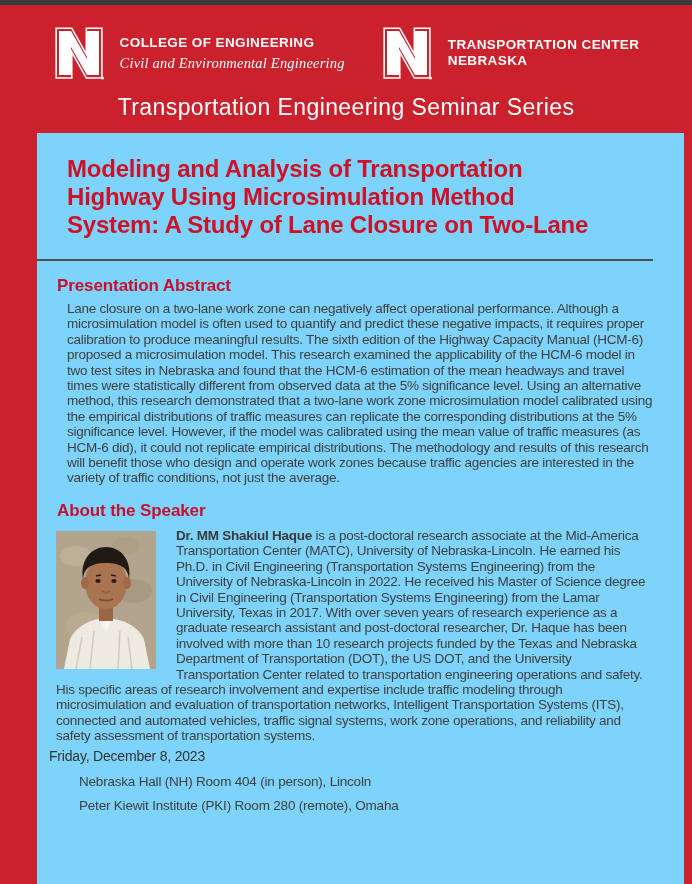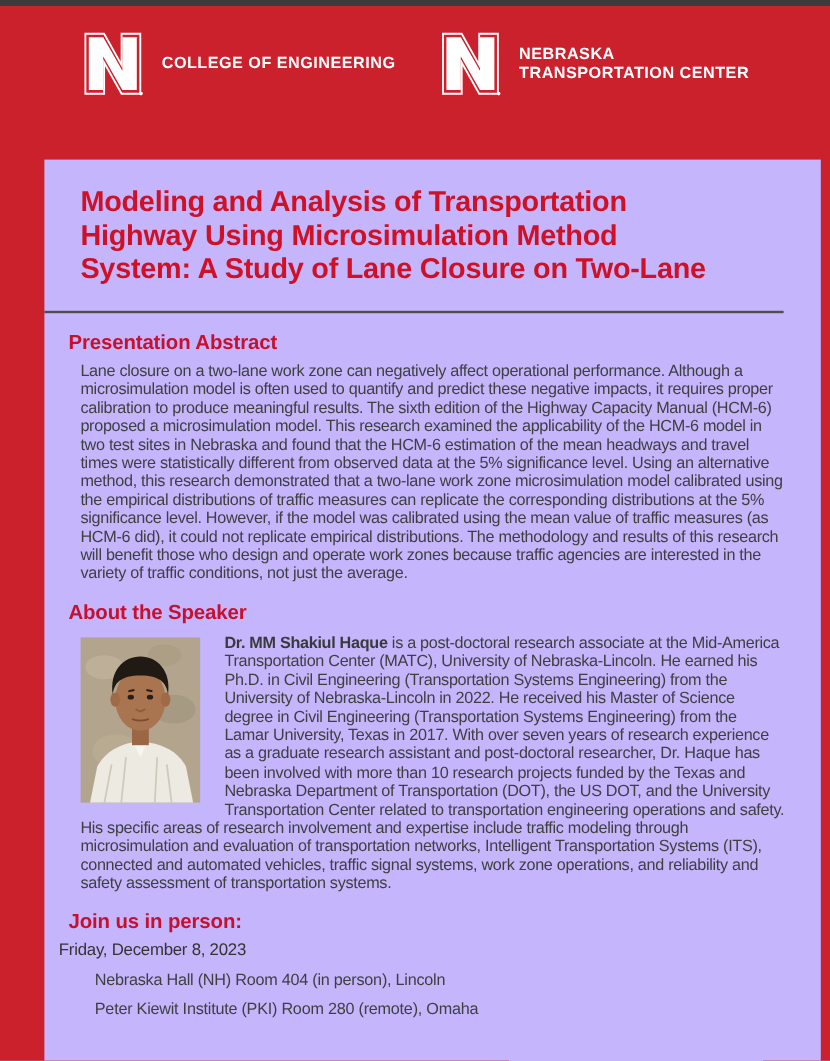--- a/index.html
+++ b/index.html
@@ -29,38 +29,38 @@
     font-size:14.5px; margin-top:4px; letter-spacing:0.2px;
   }
   .series-title {
     text-align:center; color:#fff; font-size:23px; font-weight:normal;
     letter-spacing:0.4px; margin-top:13px;
   }
 
   
   .content {
     position:absolute; top:133px; left:37px; right:8px; bottom:0;
-    background:#c4b5fd;
+    background:#7dd3fc;
   }
   .talk-title {
     padding:22px 30px 12px 30px;
     color:#CE1126; font-size:24px; font-weight:bold;
     line-height:28px; letter-spacing:-0.2px;
   }
   .divider { height:2px; background:#4F4F4F; margin-right:31px; margin-top:8px; }
 
   .section-heading {
     color:#C8102E; font-weight:bold; font-size:17px;
     padding:0 20px; margin:15px 0 5px 0; letter-spacing:-0.1px;
   }
   .body-text {
     padding:0 30px; color:#3F3F3F; font-size:13.5px;
     line-height:15.4px; letter-spacing:-0.25px;
   }
-  .speaker-para { padding:2px 30px 0 30px; }
+  .speaker-para { padding:2px 30px 0 19px; }
   .speaker-photo {
     float:left; width:100px; height:138px;
     margin:3px 20px 9px 0; display:block;
   }
   .speaker-name { font-weight:bold; color:#3A3A3A; }
 
   .event-line-bold {
     padding:0 12px; color:#333333; font-weight:normal;
     font-size:14px; line-height:17.5px; letter-spacing:-0.2px;
   }
@@ -79,36 +79,38 @@
   <div class="logos-row">
 
     <div class="logo-group">
       <svg class="n-icon" viewBox="0 0 104 112">
         <polygon points="8,8 38,8 66,58 66,8 96,8 96,104 66,104 38,54 38,104 8,104" fill="none" stroke="#ffffff" stroke-width="3" transform="translate(-2,-2) scale(1.04)"></polygon>
         <polygon points="12,12 36,12 68,68 68,12 92,12 92,100 68,100 36,44 36,100 12,100" fill="#ffffff"></polygon>
         <circle cx="99" cy="106" r="3" fill="#ffffff"></circle>
       </svg>
       <div class="logo-text">
         <div class="logo-org">COLLEGE OF ENGINEERING</div>
+        <div class="logo-dept">Civil and Environmental Engineering</div>
       </div>
     </div>
 
     <div class="logo-group">
       <svg class="n-icon" viewBox="0 0 104 112">
         <polygon points="8,8 38,8 66,58 66,8 96,8 96,104 66,104 38,54 38,104 8,104" fill="none" stroke="#ffffff" stroke-width="3" transform="translate(-2,-2) scale(1.04)"></polygon>
         <polygon points="12,12 36,12 68,68 68,12 92,12 92,100 68,100 36,44 36,100 12,100" fill="#ffffff"></polygon>
         <circle cx="99" cy="106" r="3" fill="#ffffff"></circle>
       </svg>
       <div class="logo-text">
+        <div class="logo-org">TRANSPORTATION CENTER</div>
         <div class="logo-org">NEBRASKA</div>
-        <div class="logo-org">TRANSPORTATION CENTER</div>
       </div>
     </div>
 
   </div>
+  <div class="series-title">Transportation Engineering Seminar Series</div>
 </div>
 
 <div class="content">
 
   <h1 class="talk-title">
       <span style="display:block">Modeling and Analysis of Transportation</span>
       <span style="display:block">Highway Using Microsimulation Method</span>
       <span style="display:block">System: A Study of Lane Closure on Two-Lane</span>
     </h1>
 
@@ -136,18 +138,17 @@
       <ellipse cx="42" cy="50" rx="2.6" ry="2" fill="#2A1D14"></ellipse>
       <ellipse cx="58" cy="50" rx="2.6" ry="2" fill="#2A1D14"></ellipse>
       <path d="M40,45 L45,44 M55,44 L60,45" stroke="#2A1D14" stroke-width="1.6"></path>
       <path d="M46,60 L50,62 L54,60" stroke="#8E5A3C" stroke-width="1.4" fill="none"></path>
       <path d="M43,68 C46,70 54,70 57,68" stroke="#7E4A30" stroke-width="1.6" fill="none"></path>
     </svg>
     <strong class="speaker-name">Dr. MM Shakiul Haque</strong>
     <span>is a post-doctoral research associate at the Mid-America Transportation Center (MATC), University of Nebraska-Lincoln. He earned his Ph.D. in Civil Engineering (Transportation Systems Engineering) from the University of Nebraska-Lincoln in 2022. He received his Master of Science degree in Civil Engineering (Transportation Systems Engineering) from the Lamar University, Texas in 2017. With over seven years of research experience as a graduate research assistant and post-doctoral researcher, Dr. Haque has been involved with more than 10 research projects funded by the Texas and Nebraska Department of Transportation (DOT), the US DOT, and the University Transportation Center related to transportation engineering operations and safety. His specific areas of research involvement and expertise include traffic modeling through microsimulation and evaluation of transportation networks, Intelligent Transportation Systems (ITS), connected and automated vehicles, traffic signal systems, work zone operations, and reliability and safety assessment of transportation systems.</span>
   </div>
 
-  <h2 class="section-heading" style="clear:none; margin-top:14px;">Join us in person:</h2>
   <div class="event-line-bold first">Friday, December 8, 2023</div>
   <div class="venue-line">Nebraska Hall (NH) Room 404 (in person), Lincoln</div>
   <div class="venue-line">Peter Kiewit Institute (PKI) Room 280 (remote), Omaha</div>
 
 </div>
 
 </body></html>

